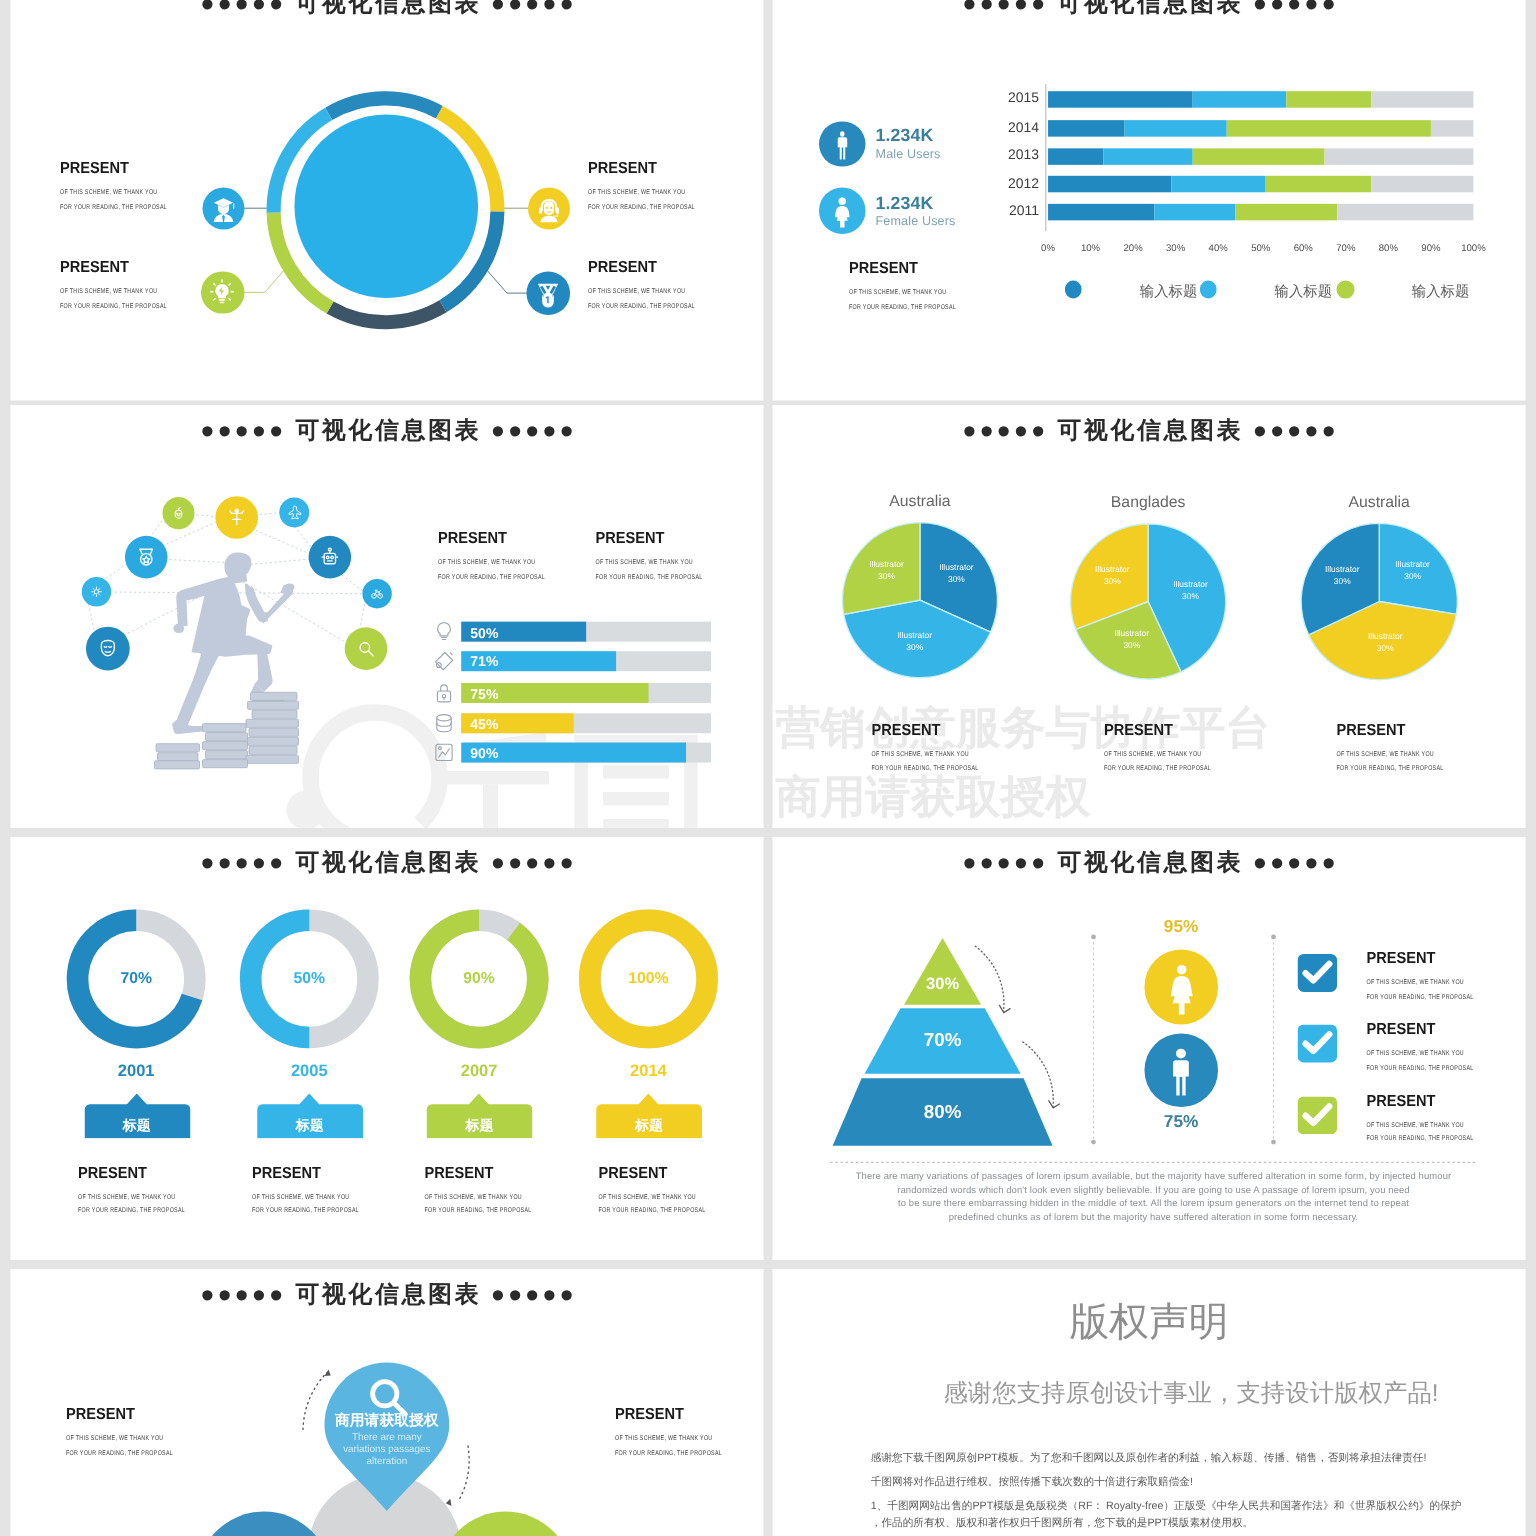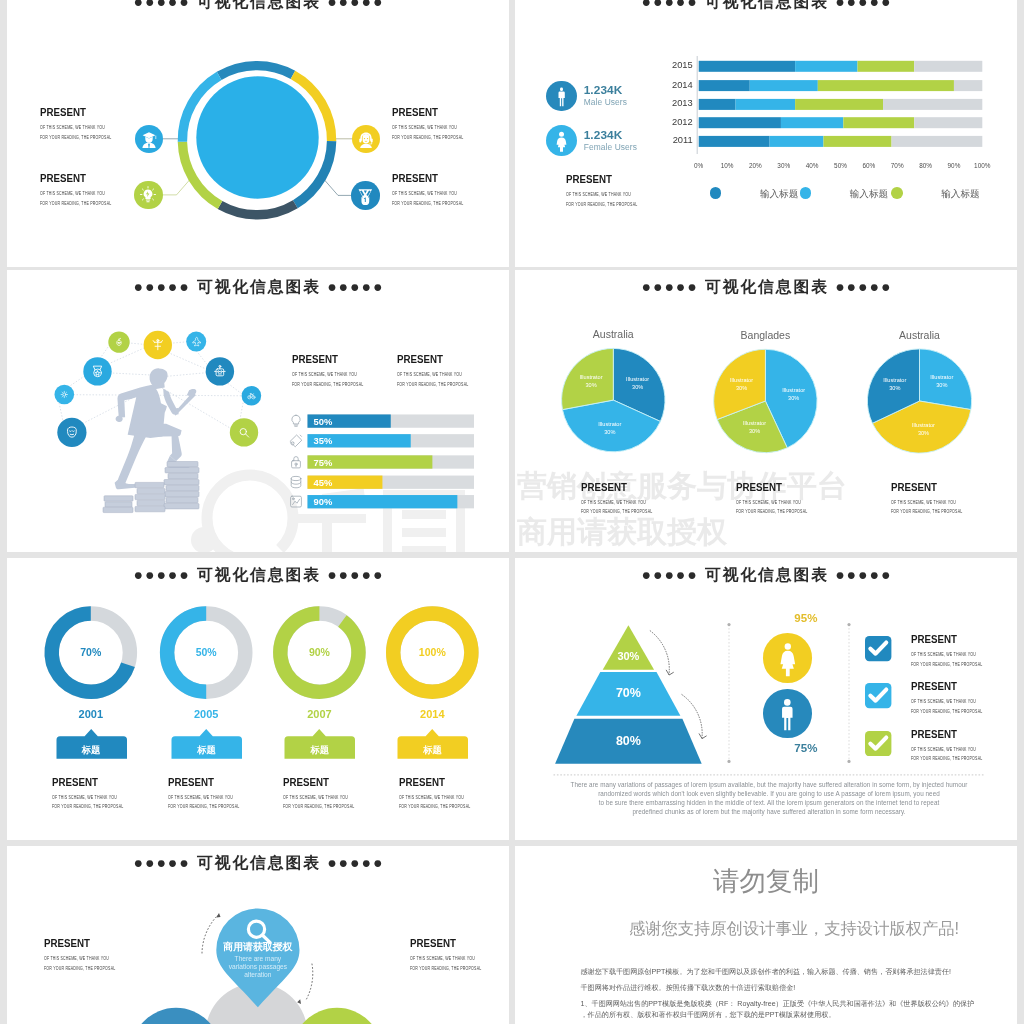--- a/index.html
+++ b/index.html
@@ -35,21 +35,21 @@
   .s8p{position:absolute;left:65.5px;width:430px;font-size:7.1px;color:#5a5a5a;
        line-height:10px;font-family:"Liberation Sans",sans-serif;white-space:nowrap;}
   .s7title{position:absolute;left:180.9px;top:93.6px;width:140px;text-align:center;
            font-size:9.9px;font-weight:700;color:#fff;letter-spacing:0px;
            font-family:"Liberation Sans",sans-serif;white-space:nowrap;}
   .s7body{position:absolute;left:190.9px;top:108.5px;width:120px;text-align:center;
           font-size:6.6px;line-height:8.2px;color:#d3ecf8;
           font-family:"Liberation Sans",sans-serif;}
   .pyr{position:absolute;font-size:11px;font-weight:700;color:#fff;text-align:center;
        font-family:"Liberation Sans",sans-serif;}
-  .gpct{position:absolute;font-size:11.5px;font-weight:700;text-align:right;
+  .gpct{position:absolute;font-size:11.5px;font-weight:700;text-align:center;
         font-family:"Liberation Sans",sans-serif;}
   .s6foot{position:absolute;left:38.5px;top:222px;width:431px;font-size:6.3px;line-height:9.05px;
           color:#8a8f94;text-align:center;font-family:"Liberation Sans",sans-serif;
           letter-spacing:0.07px;}
   .dpct{position:absolute;font-size:10.5px;font-weight:700;text-align:center;
         font-family:"Liberation Sans",sans-serif;}
   .dyear{position:absolute;font-size:11px;font-weight:700;text-align:center;
          font-family:"Liberation Sans",sans-serif;}
   .dtag{position:absolute;font-size:9.3px;font-weight:700;color:#fff;text-align:center;
         font-family:"Liberation Sans",sans-serif;}
@@ -442,21 +442,21 @@
         <rect x="300.5" y="164.15" width="166.5" height="13.3" fill="#d9dcdf"></rect>
         <rect x="300.5" y="164.15" width="103.23" height="13.3" fill="#2fb0e6"></rect>
         <rect x="300.5" y="185.35" width="166.5" height="13.3" fill="#d9dcdf"></rect>
         <rect x="300.5" y="185.35" width="124.88" height="13.3" fill="#b2d246"></rect>
         <rect x="300.5" y="205.55" width="166.5" height="13.3" fill="#d9dcdf"></rect>
         <rect x="300.5" y="205.55" width="74.92" height="13.3" fill="#f2ce22"></rect>
         <rect x="300.5" y="225.05" width="166.5" height="13.3" fill="#d9dcdf"></rect>
         <rect x="300.5" y="225.05" width="149.85" height="13.3" fill="#2fb0e6"></rect>
       </svg>
       <div class="abs" style="left:306.5px;top:145.7px;font-size:9.4px;font-weight:700;color:#fff;font-family:'Liberation Sans',sans-serif">50%</div>
-      <div class="abs" style="left:306.5px;top:165.4px;font-size:9.4px;font-weight:700;color:#fff;font-family:'Liberation Sans',sans-serif">35%</div>
+      <div class="abs" style="left:306.5px;top:165.4px;font-size:9.4px;font-weight:700;color:#fff;font-family:'Liberation Sans',sans-serif">71%</div>
       <div class="abs" style="left:306.5px;top:186.6px;font-size:9.4px;font-weight:700;color:#fff;font-family:'Liberation Sans',sans-serif">75%</div>
       <div class="abs" style="left:306.5px;top:206.79999999999998px;font-size:9.4px;font-weight:700;color:#fff;font-family:'Liberation Sans',sans-serif">45%</div>
       <div class="abs" style="left:306.5px;top:226.29999999999998px;font-size:9.4px;font-weight:700;color:#fff;font-family:'Liberation Sans',sans-serif">90%</div>
       <svg class="abs" style="left:281px;top:143px" width="16" height="100" viewBox="0 0 16 100">
         <g transform="translate(0,0.00)" fill="none" stroke="#9aa4ad" stroke-width="0.75" stroke-linecap="round" stroke-linejoin="round">
           <path d="M8 2.2 a4.1 4.1 0 0 0 -2.6 7.3 v1.4 h5.2 v-1.4 A4.1 4.1 0 0 0 8 2.2 Z"></path>
           <path d="M6.3 12 h3.4 M6.8 13.3 h2.4"></path>
         </g>
         <g transform="translate(0,19.70)" fill="none" stroke="#9aa4ad" stroke-width="0.75" stroke-linecap="round" stroke-linejoin="round">
           <path d="M2.2 8.6 L8.6 2.3 l5.2 5.2 l-6.3 6.3 Z"></path>
@@ -715,19 +715,19 @@
     <div class="subline" style="margin-top:5px">OF THIS SCHEME, WE THANK YOU</div>
     <div class="subline">FOR YOUR READING, THE PROPOSAL</div>
   </div>
   <div class="abs" style="left:402.7px;top:91px;">
     <div class="present">PRESENT</div>
     <div class="subline" style="margin-top:5px">OF THIS SCHEME, WE THANK YOU</div>
     <div class="subline">FOR YOUR READING, THE PROPOSAL</div>
   </div>
 </div>
 <div class="slide s8">
-  <div class="s8title">请勿复制</div>
+  <div class="s8title">版权声明</div>
   <div class="s8sub">感谢您支持原创设计事业，支持设计版权产品!</div>
   <div class="s8p" style="top:120.5px">感谢您下载千图网原创PPT模板。为了您和千图网以及原创作者的利益，输入标题、传播、销售，否则将承担法律责任!</div>
   <div class="s8p" style="top:137.4px">千图网将对作品进行维权。按照传播下载次数的十倍进行索取赔偿金!</div>
   <div class="s8p" style="top:153.3px">1、千图网网站出售的PPT模版是免版税类（RF： Royalty-free）正版受《中华人民共和国著作法》和《世界版权公约》的保护</div>
   <div class="s8p" style="top:164.1px">，作品的所有权、版权和著作权归千图网所有，您下载的是PPT模版素材使用权。</div>
 </div>
 
 </body></html>

